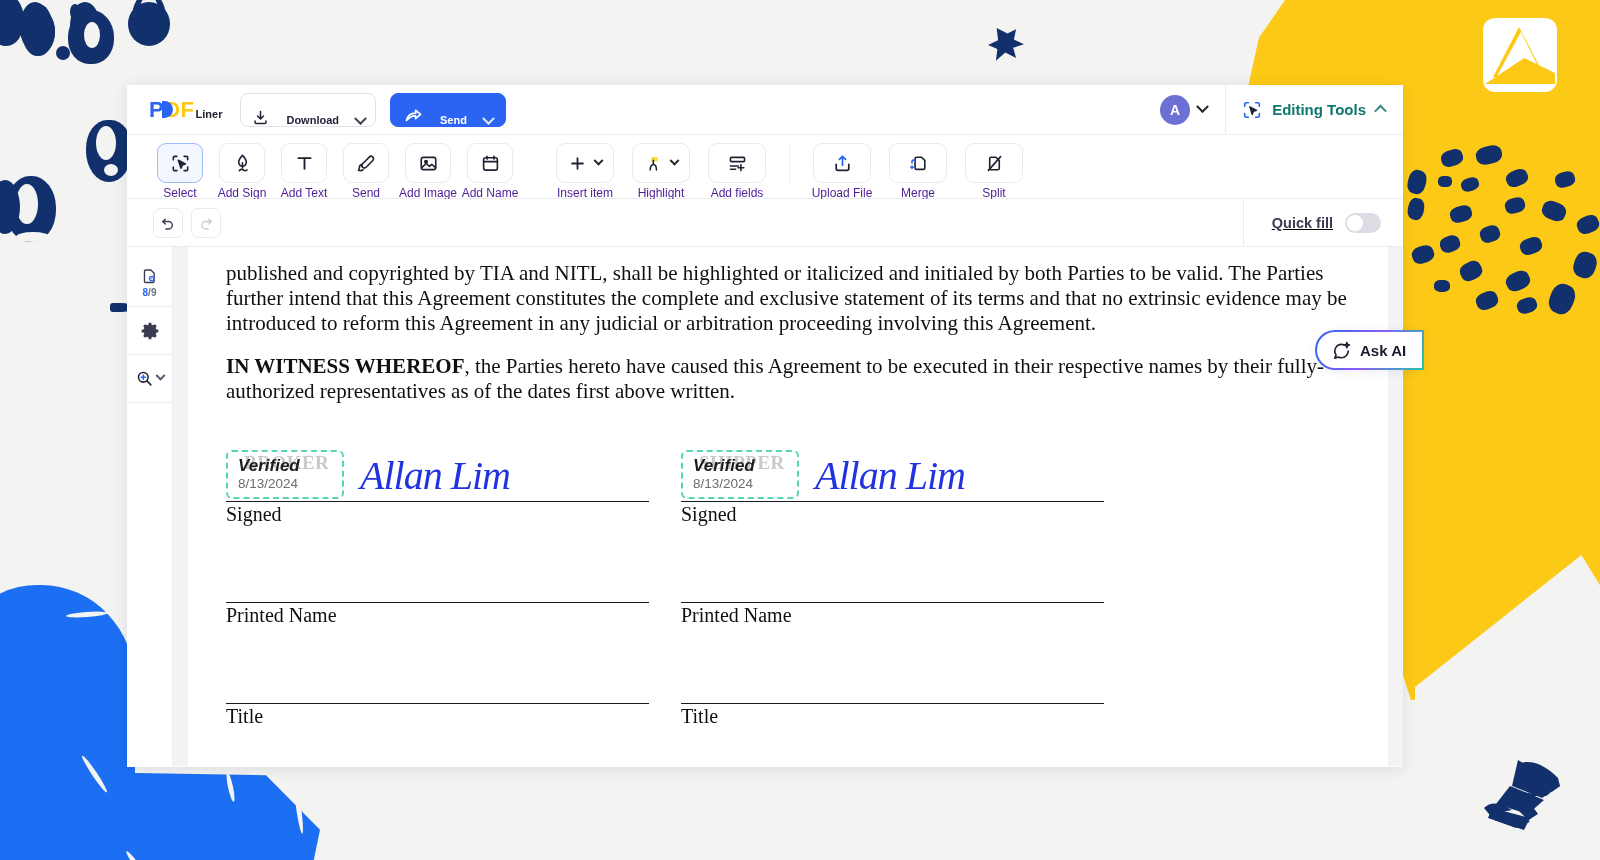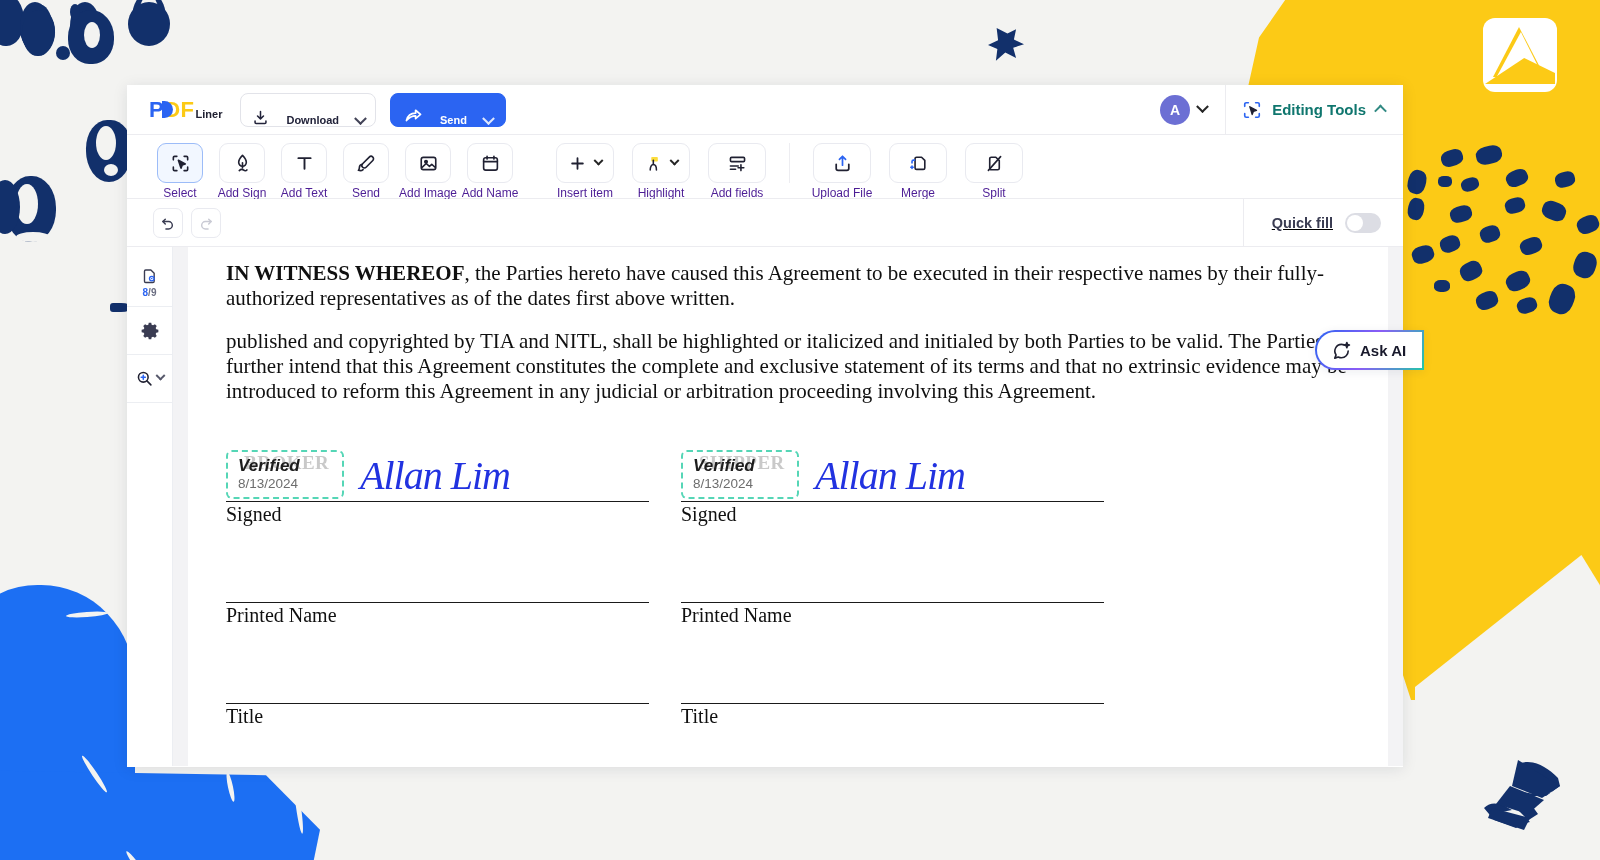--- a/index.html
+++ b/index.html
@@ -531,24 +531,24 @@
             </svg>
           </span>
           <span class="chev" style="width:7px;height:7px;border-color:#3a3c52;"></span>
         </div>
       </div>
 
       <div class="page-scroll">
         <div class="page">
 
           <div class="ptext">
+            <p>published and copyrighted by TIA and NITL, shall be highlighted or italicized and initialed by both Parties to be valid.   The Parties further intend that this Agreement constitutes the complete and exclusive statement of its terms and that no extrinsic evidence may be introduced to reform this Agreement in any judicial or arbitration proceeding involving this Agreement.</p>
             <p>
               <b>IN WITNESS WHEREOF</b><span>, the Parties hereto have caused this Agreement to be executed in their respective names by their fully-authorized representatives as of the dates first above written.</span>
             </p>
-            <p>published and copyrighted by TIA and NITL, shall be highlighted or italicized and initialed by both Parties to be valid.   The Parties further intend that this Agreement constitutes the complete and exclusive statement of its terms and that no extrinsic evidence may be introduced to reform this Agreement in any judicial or arbitration proceeding involving this Agreement.</p>
           </div>
 
           <div class="sig-grid">
 
             <div class="sig-col">
               <div class="faded">BROKER</div>
               <div class="sig-row">
                 <span class="verified">
                   <span class="v" style="display:block">Verified</span>
                   <span class="dt" style="display:block">8/13/2024</span>

